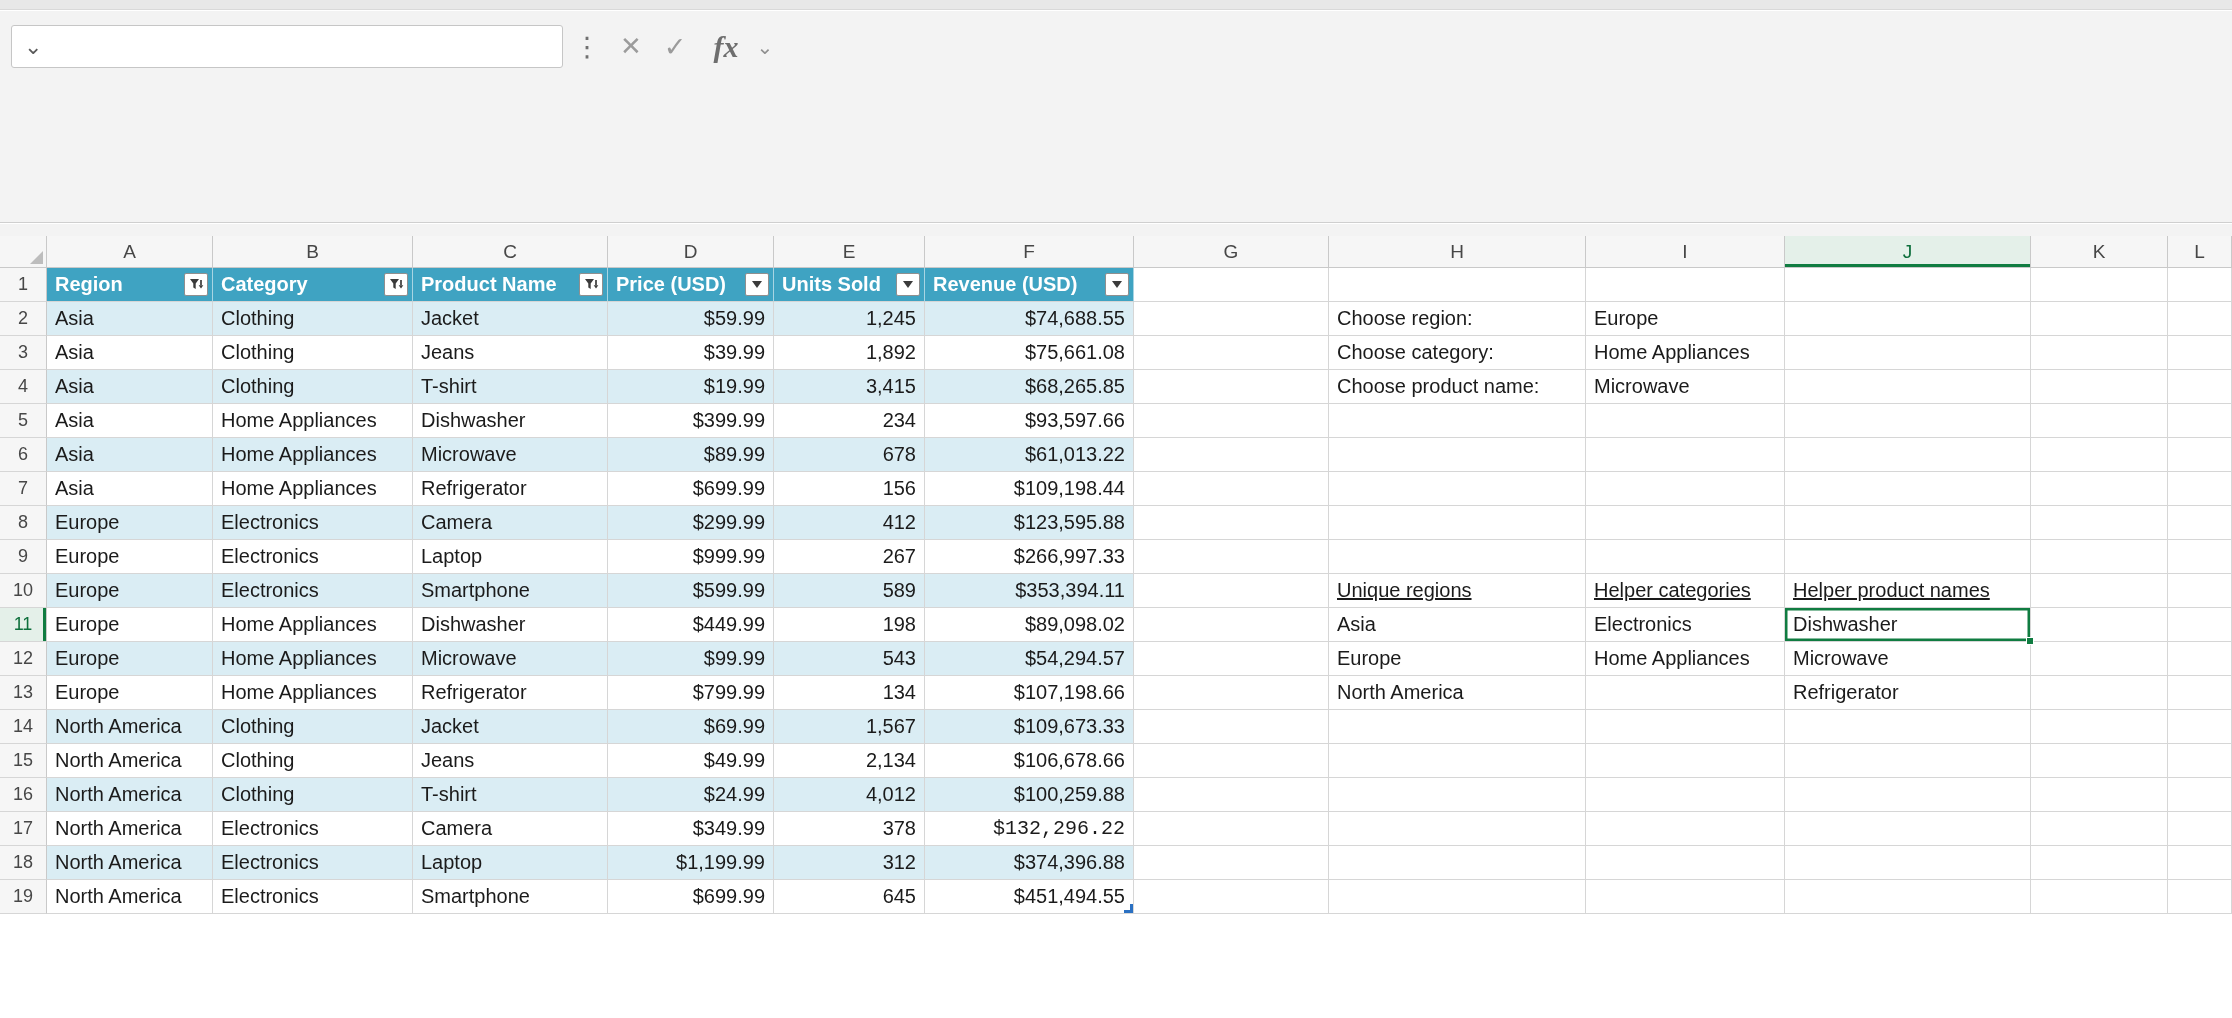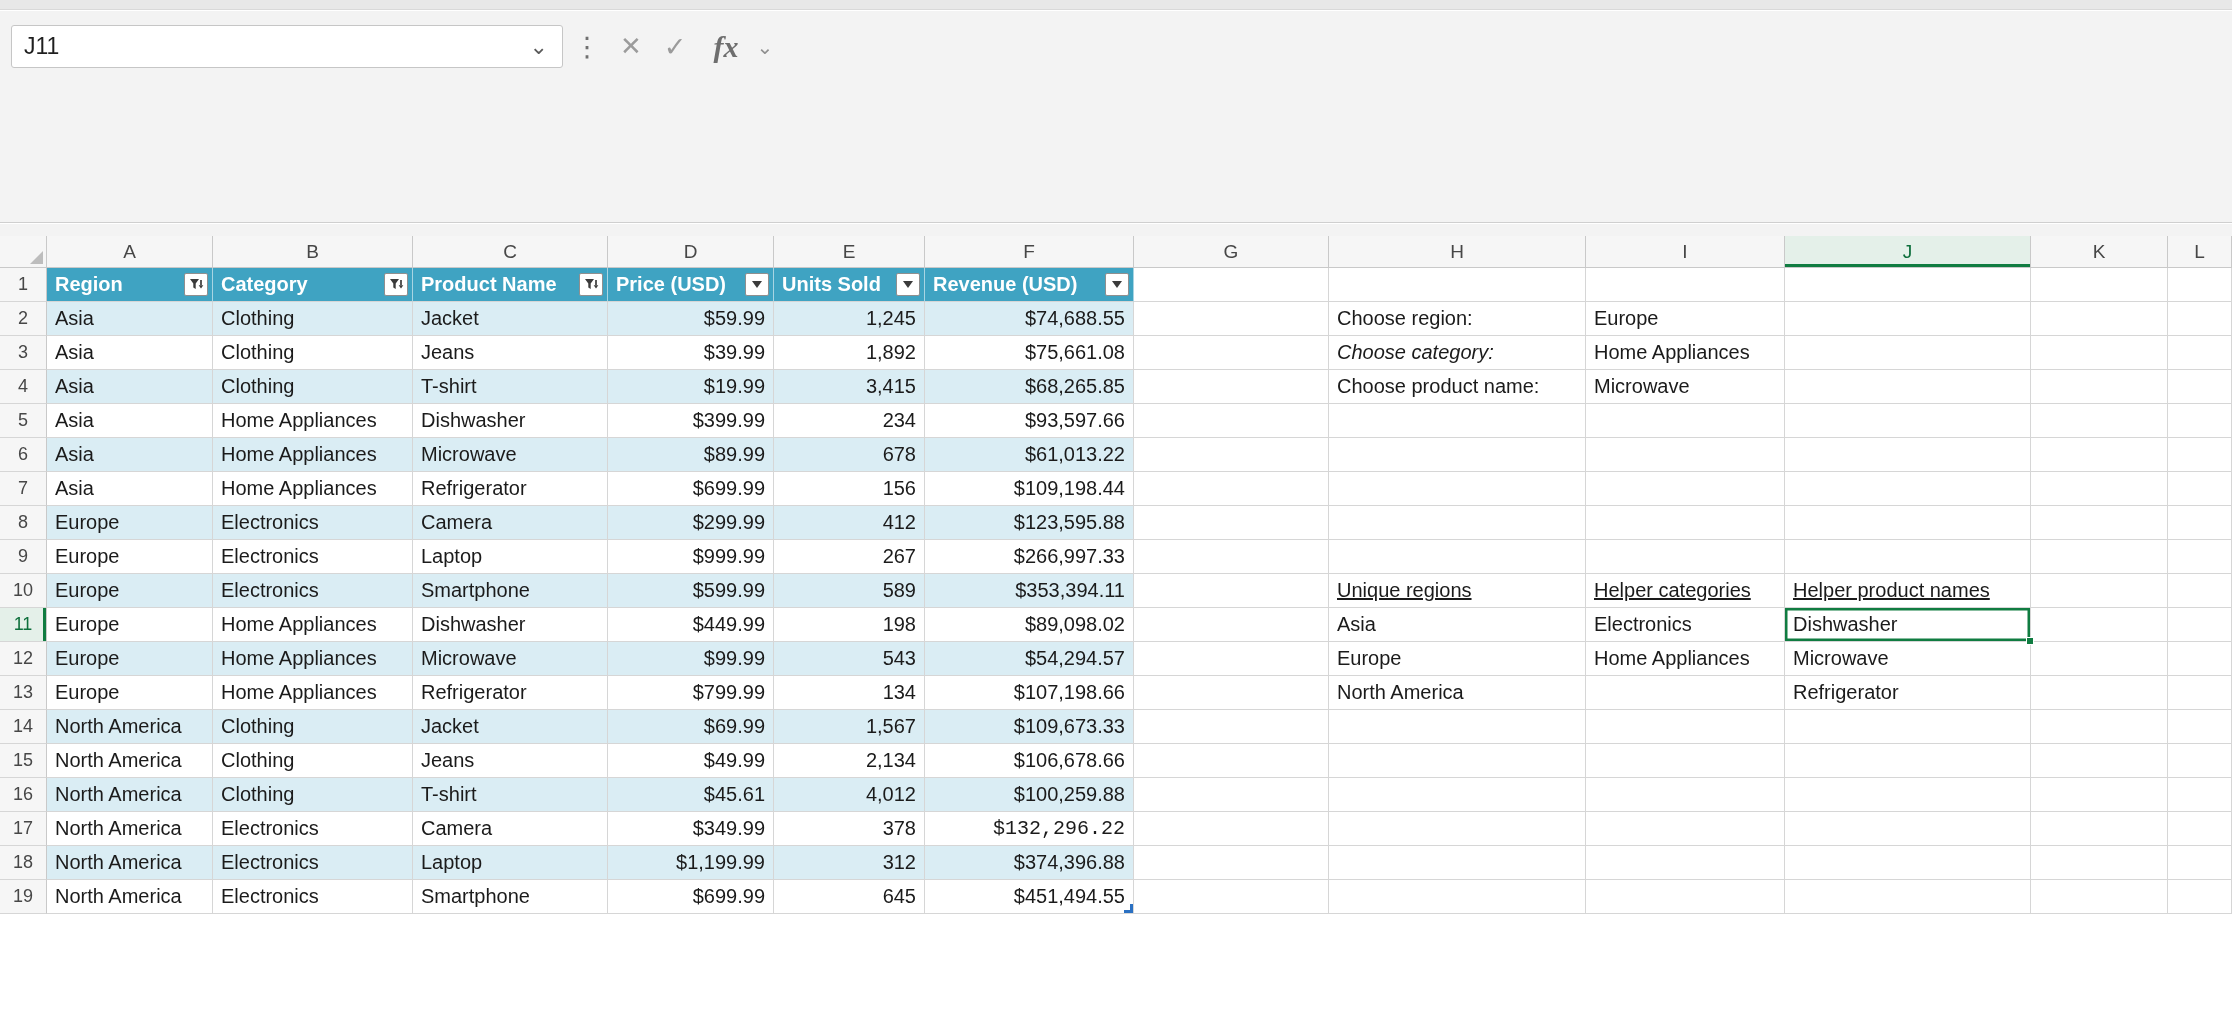--- a/index.html
+++ b/index.html
@@ -95,21 +95,20 @@
 </style>
 </head>
 <body>
 
 <div id="app">
 
   <div class="top-strip"></div>
 
   <div class="top-panel">
     <div class="name-box">
-      <span class="nb-value">J11</span>
       <span class="nb-chevron">⌄</span>
     </div>
     <div class="splitter">⋮</div>
     <div class="fb-btn fb-cancel">✕</div>
     <div class="fb-btn fb-enter">✓</div>
     <div class="fb-btn fb-fx">fx</div>
     <div class="fb-btn fb-collapse">⌄</div>
   </div>
 
   <div class="grid-gap"></div>
@@ -206,21 +205,21 @@
       </div>
       <div class="grid-row">
         <div class="row-header">3</div>
         <div class="cell" style="width: 166px;">Asia</div>
         <div class="cell" style="width: 200px;">Clothing</div>
         <div class="cell" style="width: 195px;">Jeans</div>
         <div class="cell num" style="width: 166px;">$39.99</div>
         <div class="cell num" style="width: 151px;">1,892</div>
         <div class="cell num" style="width: 209px;">$75,661.08</div>
         <div class="cell" style="width: 195px;"></div>
-        <div class="cell" style="width: 257px; font-style: italic;">Choose category:</div>
+        <div class="cell" style="width: 257px;">Choose category:</div>
         <div class="cell" style="width: 199px;">Home Appliances</div>
         <div class="cell" style="width: 246px;"></div>
         <div class="cell" style="width: 137px;"></div>
         <div class="cell" style="width: 64px;"></div>
       </div>
       <div class="grid-row">
         <div class="row-header">4</div>
         <div class="cell band" style="width: 166px;">Asia</div>
         <div class="cell band" style="width: 200px;">Clothing</div>
         <div class="cell band" style="width: 195px;">T-shirt</div>
@@ -397,21 +396,21 @@
         <div class="cell" style="width: 199px;"></div>
         <div class="cell" style="width: 246px;"></div>
         <div class="cell" style="width: 137px;"></div>
         <div class="cell" style="width: 64px;"></div>
       </div>
       <div class="grid-row">
         <div class="row-header">16</div>
         <div class="cell band" style="width: 166px;">North America</div>
         <div class="cell band" style="width: 200px;">Clothing</div>
         <div class="cell band" style="width: 195px;">T-shirt</div>
-        <div class="cell num band" style="width: 166px;">$45.61</div>
+        <div class="cell num band" style="width: 166px;">$24.99</div>
         <div class="cell num band" style="width: 151px;">4,012</div>
         <div class="cell num band" style="width: 209px;">$100,259.88</div>
         <div class="cell" style="width: 195px;"></div>
         <div class="cell" style="width: 257px;"></div>
         <div class="cell" style="width: 199px;"></div>
         <div class="cell" style="width: 246px;"></div>
         <div class="cell" style="width: 137px;"></div>
         <div class="cell" style="width: 64px;"></div>
       </div>
       <div class="grid-row">

